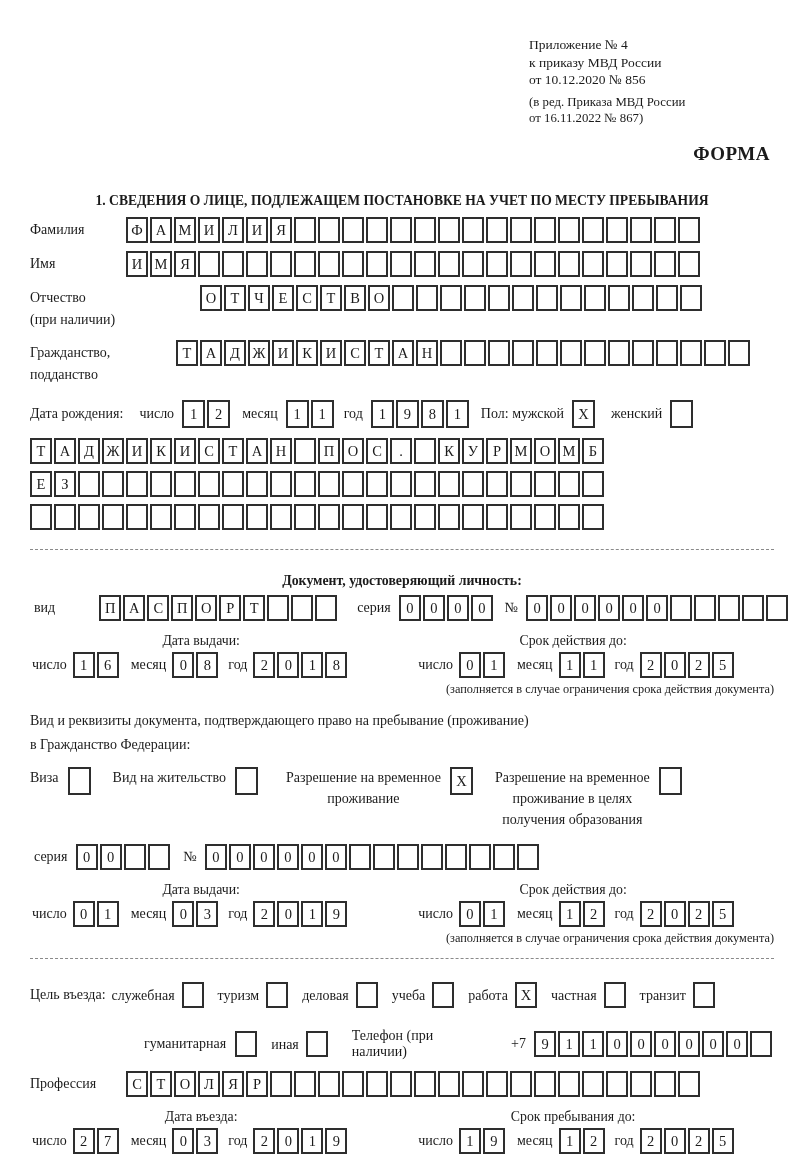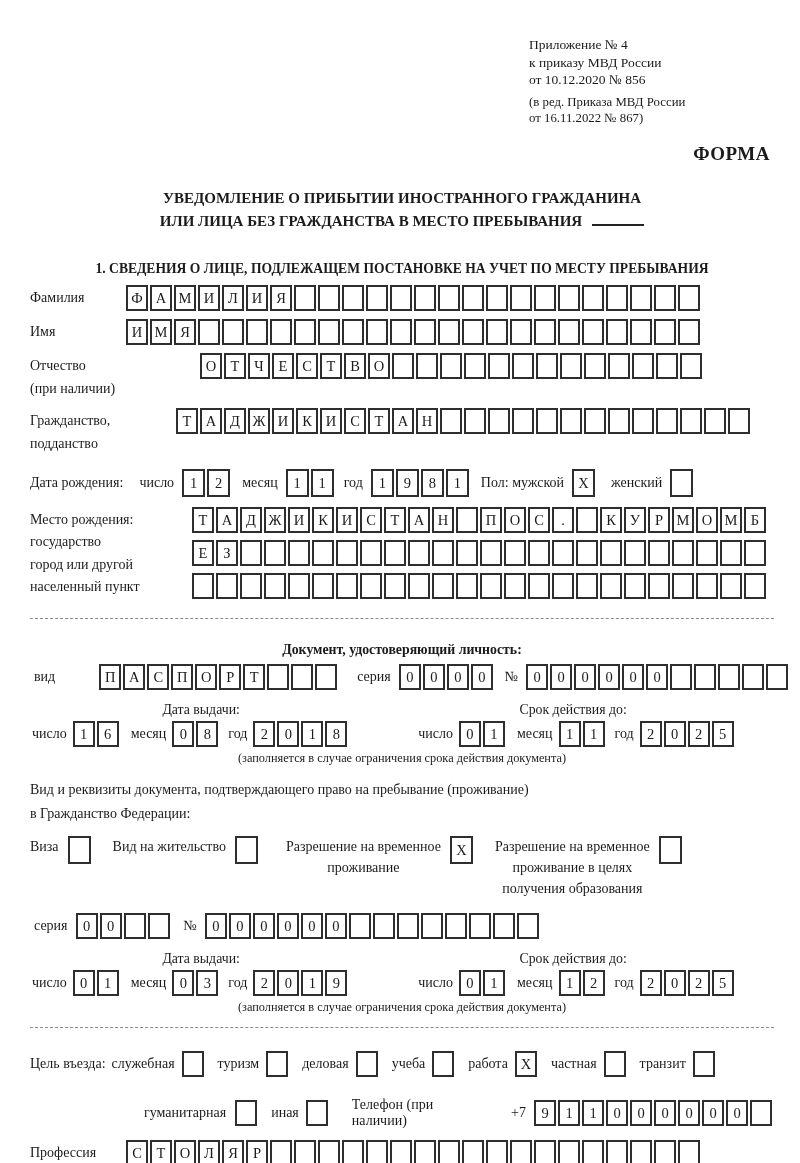--- a/index.html
+++ b/index.html
@@ -31,21 +31,21 @@
   .doc-heading{font-weight:bold;text-align:center;font-size:13.8px;margin-top:12px;}
   .dash-top{border-top:1px dashed #8a8a8a;padding-top:23px;}
   
   .dates{display:flex;flex-wrap:wrap;margin-top:12px;}
   .dcol.left{width:46%;}
   .dcol.right{width:54%;}
   .dtitle{text-align:center;font-size:13.8px;margin-bottom:3px;}
   .dline{display:flex;align-items:center;}
   .dlbl{margin:0 6px 0 2px;}
   .dcol.right .dline{padding-left:44px;}
-  .dnote{width:100%;text-align:center;font-size:12.3px;margin-top:4px;}
+  .dnote{width:100%;text-align:right;font-size:12.3px;margin-top:4px;}
   
   .intro{margin-top:12px;line-height:1.7;}
   .optrow{display:flex;align-items:flex-start;margin-top:10px;}
   .opt{display:flex;align-items:flex-start;}
   .optlbl{margin-right:9px;line-height:1.5;}
   .optlbl.center{text-align:center;}
   .optrow .cell,.sex .cell{width:23px;height:28px;line-height:24px;}.gap20{margin-right:20px}.gap26{margin-right:26px}
   .purr{display:flex;align-items:center;margin-top:20px;flex-wrap:nowrap;}
   .purr .optlbl{margin-left:12px;margin-right:7px;}
   .purr .first{margin-left:6px;}
@@ -58,24 +58,20 @@
 
   <div class="ref-block">
     <div class="ref-line">Приложение № 4</div>
     <div class="ref-line">к приказу МВД России</div>
     <div class="ref-line">от 10.12.2020 № 856</div>
     <div class="ref-line sub first">(в ред. Приказа МВД России</div>
     <div class="ref-line sub">от 16.11.2022 № 867)</div>
   </div>
   <div class="forma">ФОРМА</div>
 
-  <div class="title">
-    <div>УВЕДОМЛЕНИЕ О ПРИБЫТИИ ИНОСТРАННОГО ГРАЖДАНИНА</div>
-    <div><span>ИЛИ ЛИЦА БЕЗ ГРАЖДАНСТВА В МЕСТО ПРЕБЫВАНИЯ</span><span class="blank"></span></div>
-  </div>
 
   <div class="sec1">1. СВЕДЕНИЯ О ЛИЦЕ, ПОДЛЕЖАЩЕМ ПОСТАНОВКЕ НА УЧЕТ ПО МЕСТУ ПРЕБЫВАНИЯ</div>
 
   <div class="row">
     <div class="lbl w96">Фамилия</div>
     <div class="cells">
         <span class="cell">Ф</span>
         <span class="cell">А</span>
         <span class="cell">М</span>
         <span class="cell">И</span>
@@ -218,26 +214,20 @@
     <span class="cells inline">
         <span class="cell">X</span>
       </span>
     <span class="t" style="margin-left:14px;">женский</span>
     <span class="cells inline">
         <span class="cell"></span>
       </span>
   </div>
 
   <div class="row" style="margin-top:10px;">
-    <div class="lbl-multi w162">
-      <div>Место рождения:</div>
-      <div>государство</div>
-      <div>город или другой</div>
-      <div>населенный пункт</div>
-    </div>
     <div class="cellcol">
       <div class="cells">
           <span class="cell">Т</span>
           <span class="cell">А</span>
           <span class="cell">Д</span>
           <span class="cell">Ж</span>
           <span class="cell">И</span>
           <span class="cell">К</span>
           <span class="cell">И</span>
           <span class="cell">С</span>

